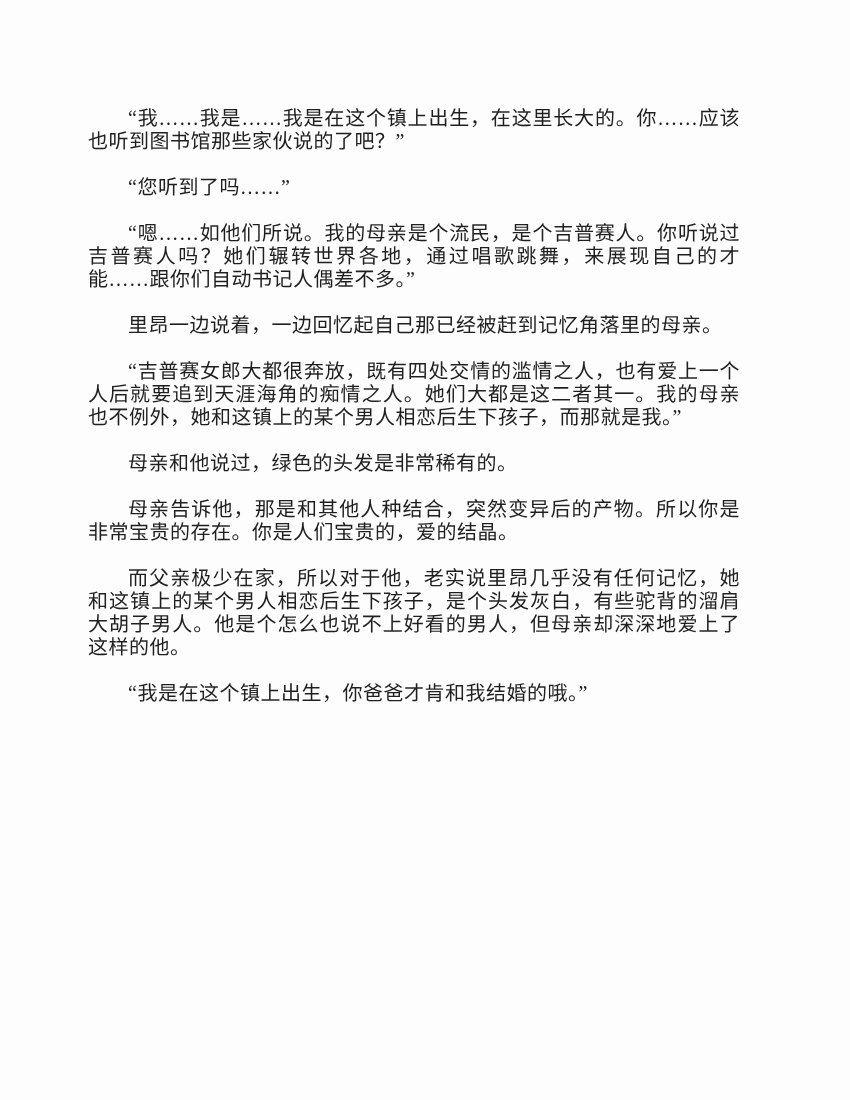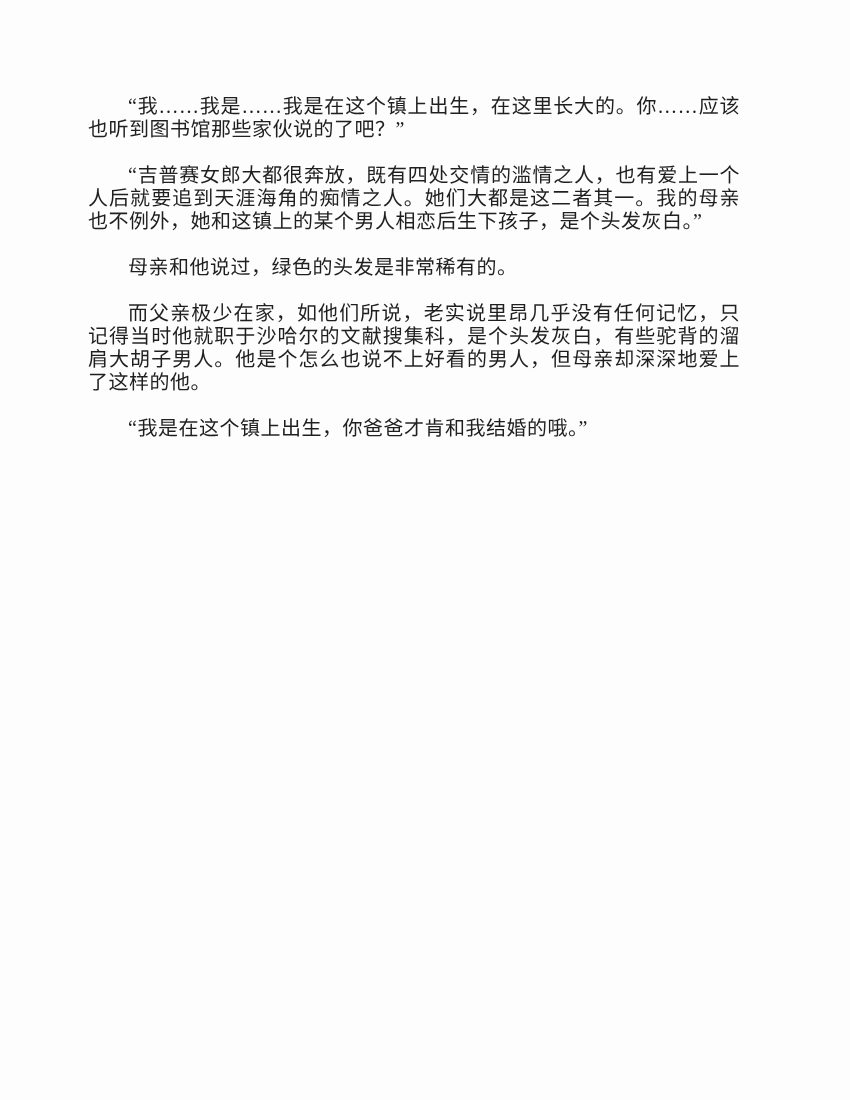--- a/index.html
+++ b/index.html
@@ -31,27 +31,31 @@
     text-justify: inter-character;
     word-break: break-all;
     overflow-wrap: break-word;
   }
   .text-column p {
     margin: 23px 0;
     padding: 0;
     text-indent: 2em;
   }
   .text-column p:first-child {
-    margin-top: 7px;
+    margin-top: 19px;
   }
 </style>
 </head>
 <body style="background: rgb(253, 253, 253);">
 
 <main class="page">
   <div class="text-column" style="color: rgb(31, 31, 31);">
       <p>“我……我是……我是在这个镇上出生，在这里长大的。你……应该也听到图书馆那些家伙说的了吧？”</p>
-      <p>“吉普赛女郎大都很奔放，既有四处交情的滥情之人，也有爱上一个人后就要追到天涯海角的痴情之人。她们大都是这二者其一。我的母亲也不例外，她和这镇上的某个男人相恋后生下孩子，是个头发灰白。”</p>
+      <p>“您听到了吗……”</p>
+      <p>“嗯……如他们所说。我的母亲是个流民，是个吉普赛人。你听说过吉普赛人吗？她们辗转世界各地，通过唱歌跳舞，来展现自己的才能……跟你们自动书记人偶差不多。”</p>
+      <p>里昂一边说着，一边回忆起自己那已经被赶到记忆角落里的母亲。</p>
+      <p>“吉普赛女郎大都很奔放，既有四处交情的滥情之人，也有爱上一个人后就要追到天涯海角的痴情之人。她们大都是这二者其一。我的母亲也不例外，她和这镇上的某个男人相恋后生下孩子，而那就是我。”</p>
       <p>母亲和他说过，绿色的头发是非常稀有的。</p>
-      <p>而父亲极少在家，如他们所说，老实说里昂几乎没有任何记忆，只记得当时他就职于沙哈尔的文献搜集科，是个头发灰白，有些驼背的溜肩大胡子男人。他是个怎么也说不上好看的男人，但母亲却深深地爱上了这样的他。</p>
+      <p>母亲告诉他，那是和其他人种结合，突然变异后的产物。所以你是非常宝贵的存在。你是人们宝贵的，爱的结晶。</p>
+      <p>而父亲极少在家，所以对于他，老实说里昂几乎没有任何记忆，她和这镇上的某个男人相恋后生下孩子，是个头发灰白，有些驼背的溜肩大胡子男人。他是个怎么也说不上好看的男人，但母亲却深深地爱上了这样的他。</p>
       <p>“我是在这个镇上出生，你爸爸才肯和我结婚的哦。”</p>
     </div>
 </main>
 
 </body></html>

